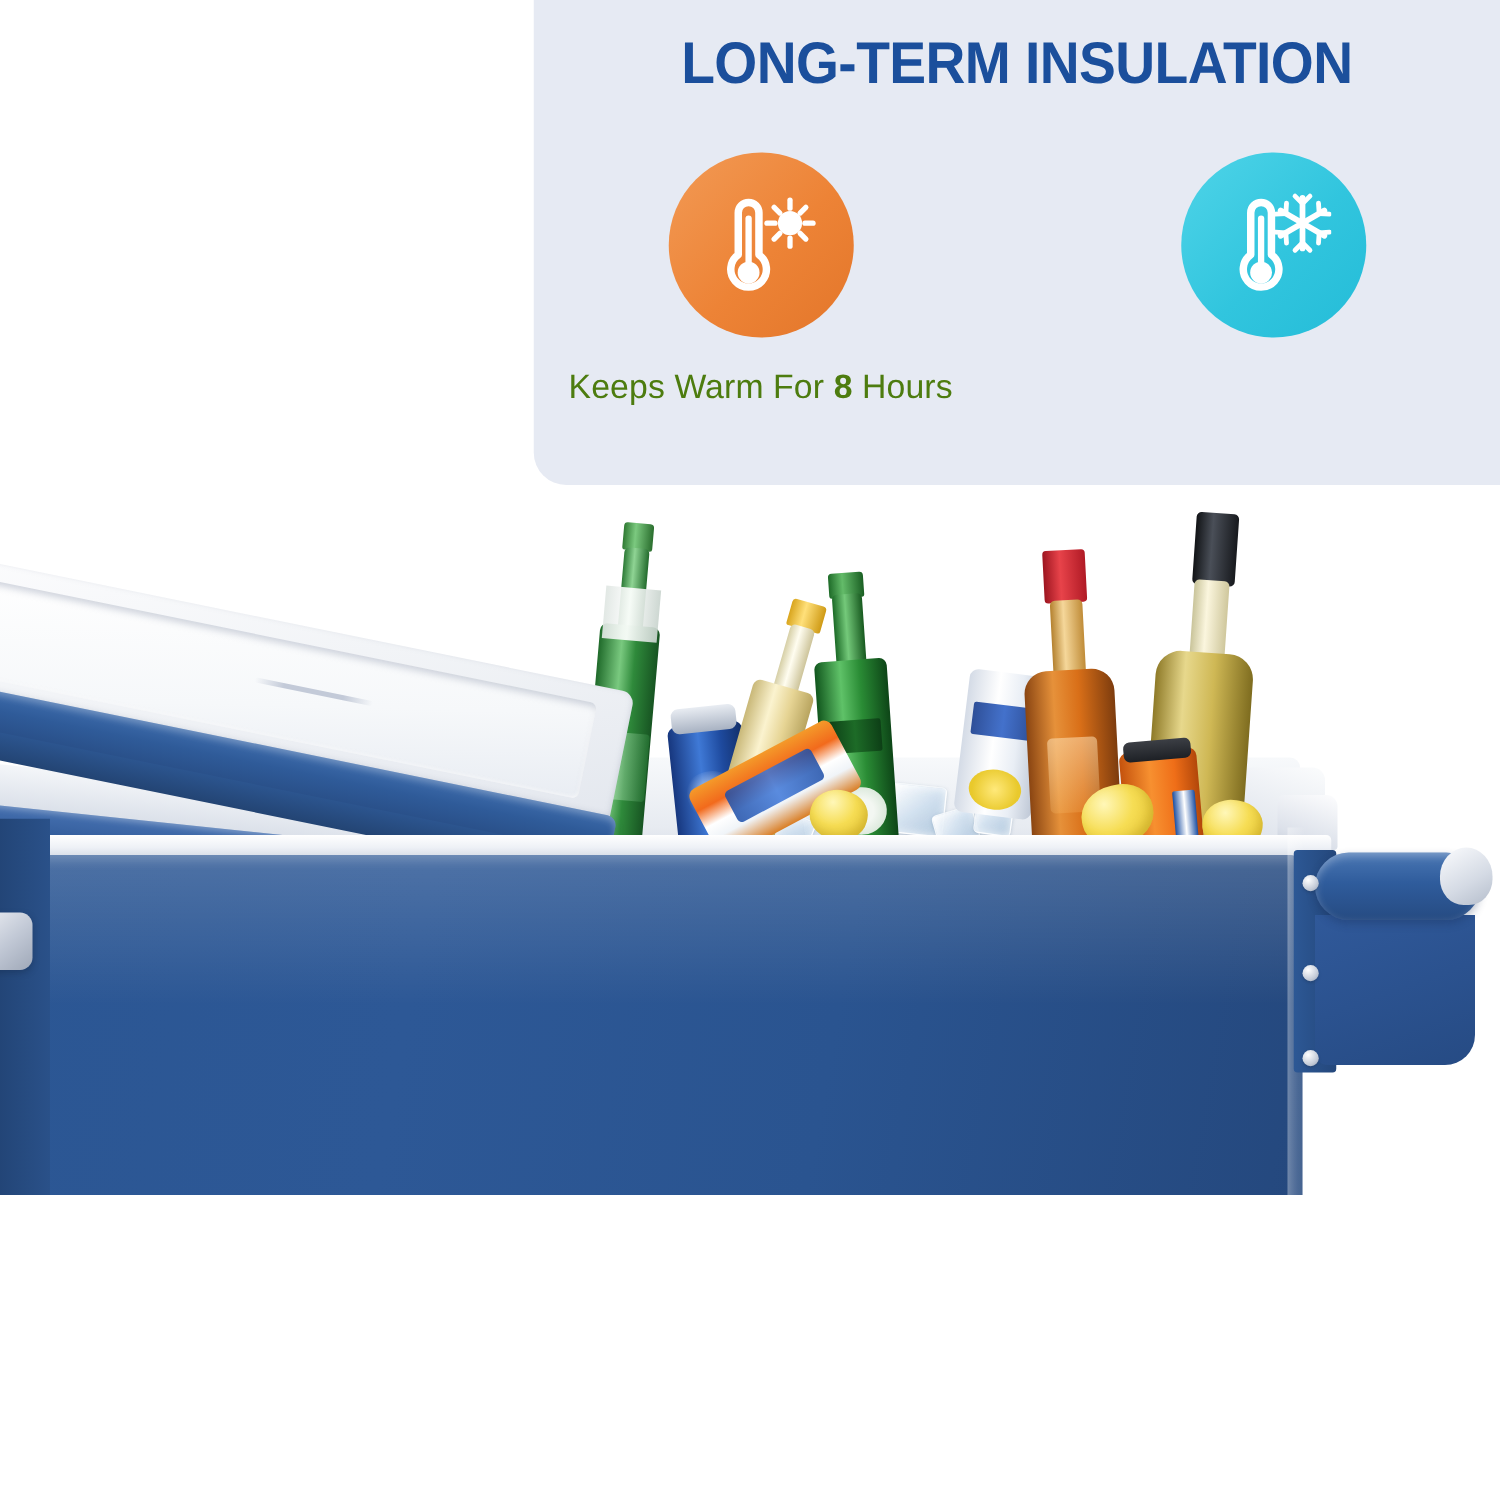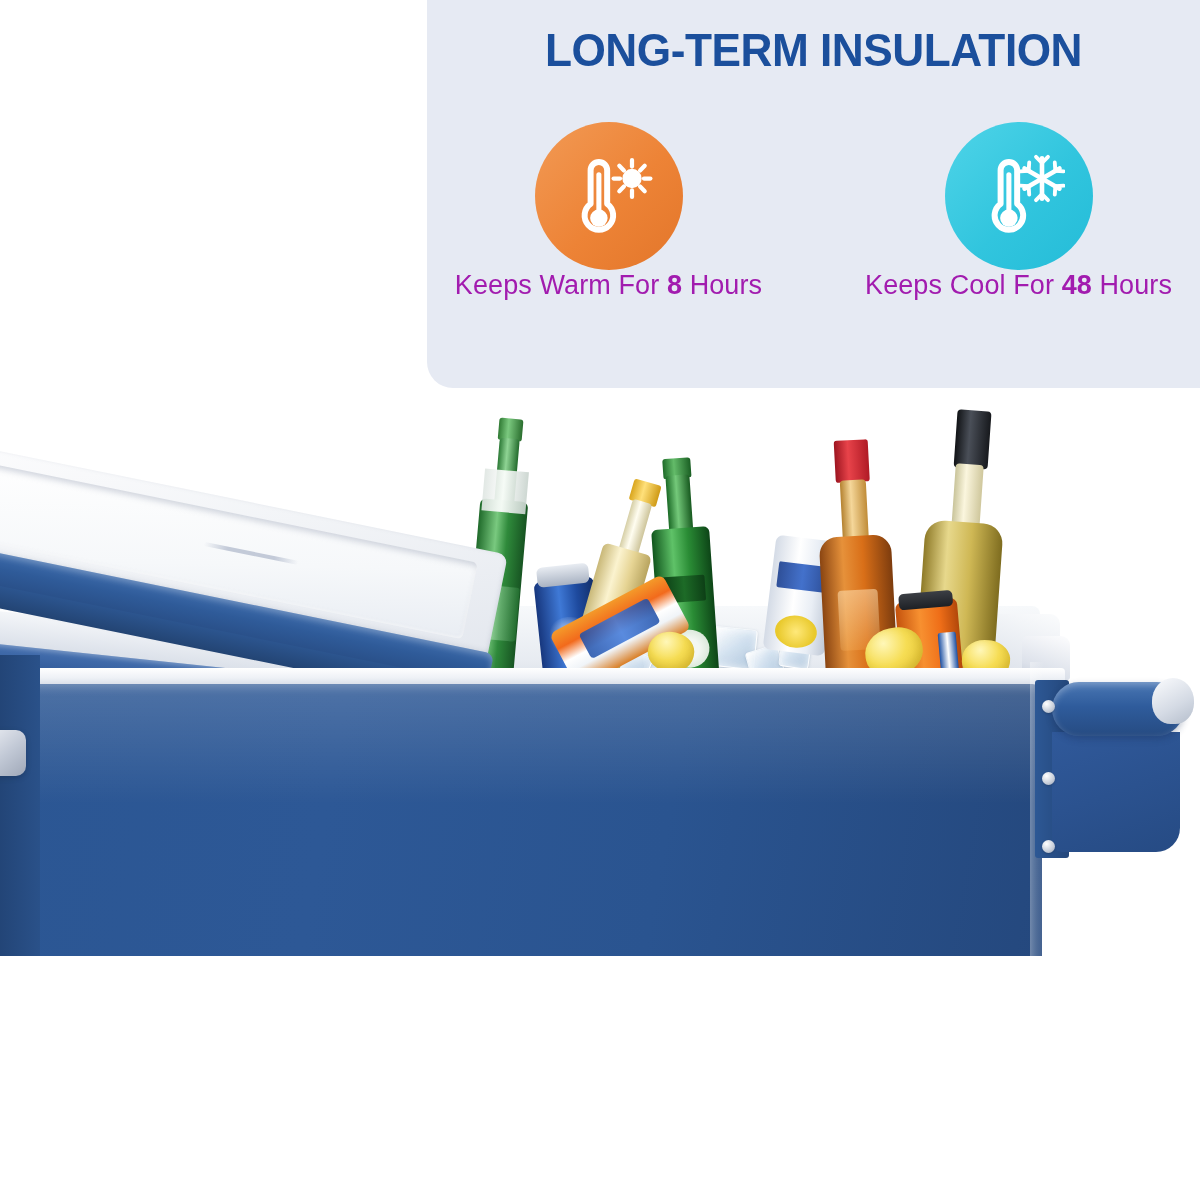--- a/index.html
+++ b/index.html
@@ -221,22 +221,23 @@
   }
   .feature{ width:258px; display:flex; flex-direction:column; align-items:center; }
   .badge{
     width:148px; height:148px; border-radius:50%;
     display:flex; align-items:center; justify-content:center;
   }
   .badge.warm{ background:linear-gradient(135deg,#f29a55 0%,#ed8336 55%,#e3762a 100%); }
   .badge.cool{ background:linear-gradient(135deg,#4fd4e8 0%,#31c5de 55%,#24bcd8 100%); }
   .badge svg{ width:92px; height:92px; display:block; }
   .feature-caption{
+    margin-top:24px;
     font-size:27px;
-    color:#a21caf;
+    color:#4d7c0f;
     white-space:nowrap;
     letter-spacing:.1px;
   }
   .feature-caption b{ font-weight:bold; }
 </style>
 </head>
 <body>
 
 <div class="stage">
 
@@ -450,21 +451,18 @@
                   <path d="M89.5 39.4 l-.6 9"></path>
                 <path d="M89.5 22.6 l9 .6"></path>
                   <path d="M89.5 22.6 l-.6 -9"></path>
                 <path d="M60.5 39.4 l-9 -.6"></path>
                   <path d="M60.5 39.4 l.6 9"></path>
               </g>
               <circle cx="75" cy="31" r="3.2" fill="#ffffff"></circle>
             </svg>
           </span>
         </div>
-        <div class="feature-caption">
-          <span>Keeps Cool For </span><b>48</b><span> Hours</span>
-        </div>
       </div>
 
     </div>
   </div>
 
 </div>
 
 </body></html>

